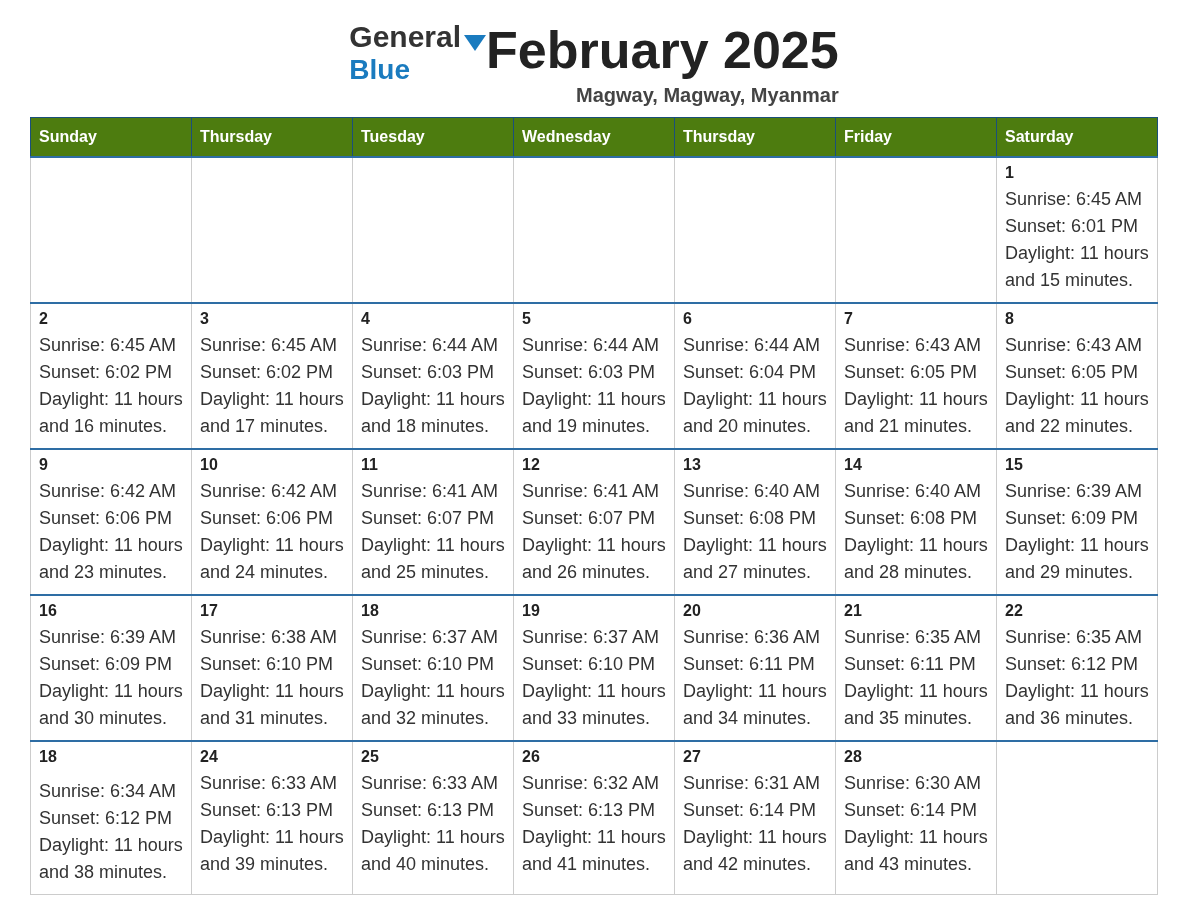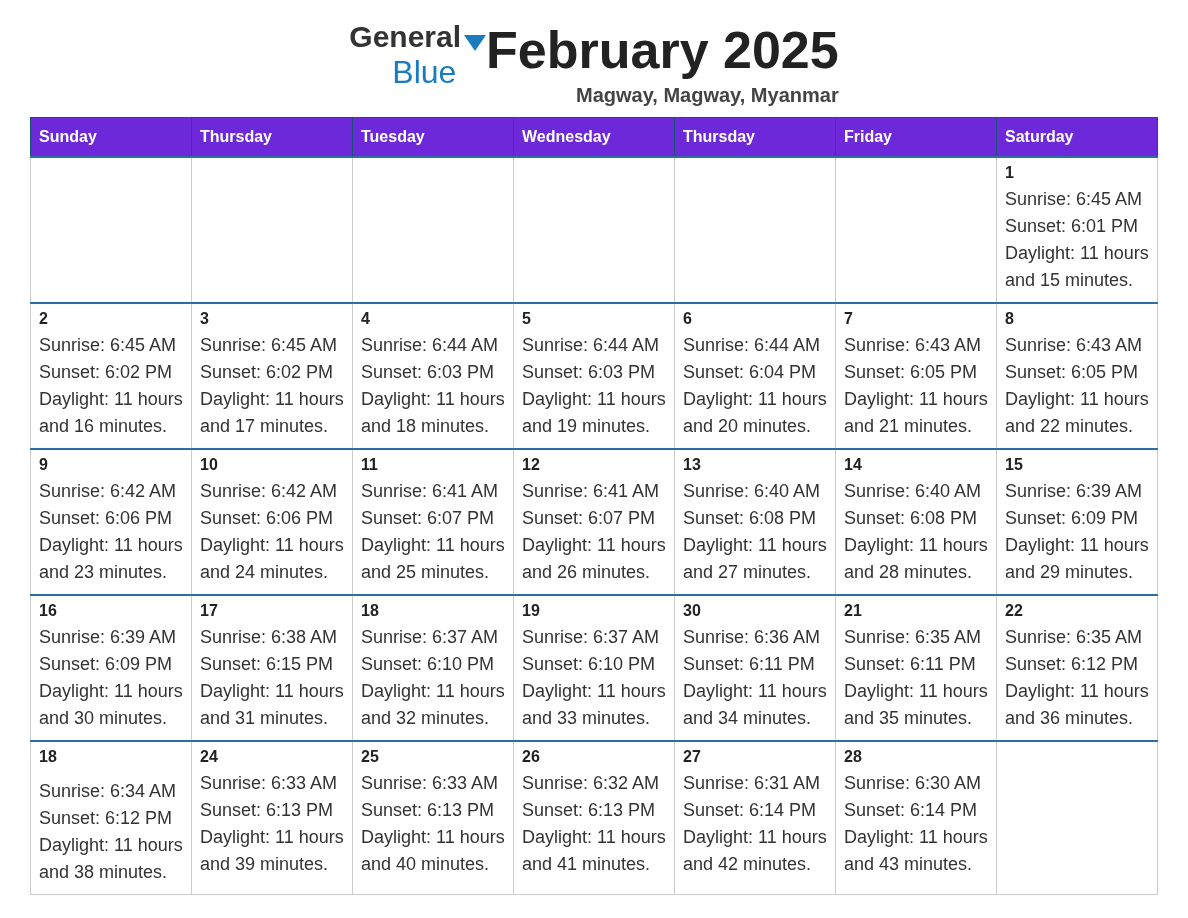--- a/index.html
+++ b/index.html
@@ -29,21 +29,21 @@
       color: #444;
       margin-top: 4px;
       font-weight: bold;
     }
     .calendar {
       width: 100%;
       border-collapse: collapse;
       margin-top: 10px;
     }
     .calendar th {
-      background-color: #6d28d9;
+      background-color: #4d7c0f;
       color: #fff;
       font-size: 16px;
       font-weight: bold;
       padding: 10px 8px;
       text-align: left;
       border: 1px solid #1a4f7a;
     }
     .calendar td {
       width: 14.28%;
       vertical-align: top;
@@ -89,25 +89,24 @@
       width: 0;
       height: 0;
       border-left: 11px solid transparent;
       border-right: 11px solid transparent;
       border-top: 16px solid #1a7bbf;
       margin-left: 3px;
       position: relative;
       top: 6px;
     }
     .blue-text {
-      font-size: 32px;
-      font-weight: normal;
+      font-size: 28px;
+      font-weight: bold;
       color: #1a7bbf;
       margin-top: -2px;
-      margin-left: 43px;
     }
   </style>
 </head>
 <body>
 
 <div class="header">
   <div class="logo-wrapper">
     <div class="logo-line1">
       <span class="general-text">General</span>
       <span class="blue-triangle"></span>
@@ -256,40 +255,40 @@
         <td>
           <span class="day-number">16</span>
           <div class="day-info" style="white-space: pre-line;">Sunrise: 6:39 AM
 Sunset: 6:09 PM
 Daylight: 11 hours
 and 30 minutes.</div>
         </td>
         <td>
           <span class="day-number">17</span>
           <div class="day-info" style="white-space: pre-line;">Sunrise: 6:38 AM
-Sunset: 6:15 PM
+Sunset: 6:10 PM
 Daylight: 11 hours
 and 31 minutes.</div>
         </td>
         <td>
           <span class="day-number">18</span>
           <div class="day-info" style="white-space: pre-line;">Sunrise: 6:37 AM
 Sunset: 6:10 PM
 Daylight: 11 hours
 and 32 minutes.</div>
         </td>
         <td>
           <span class="day-number">19</span>
           <div class="day-info" style="white-space: pre-line;">Sunrise: 6:37 AM
 Sunset: 6:10 PM
 Daylight: 11 hours
 and 33 minutes.</div>
         </td>
         <td>
-          <span class="day-number">30</span>
+          <span class="day-number">20</span>
           <div class="day-info" style="white-space: pre-line;">Sunrise: 6:36 AM
 Sunset: 6:11 PM
 Daylight: 11 hours
 and 34 minutes.</div>
         </td>
         <td>
           <span class="day-number">21</span>
           <div class="day-info" style="white-space: pre-line;">Sunrise: 6:35 AM
 Sunset: 6:11 PM
 Daylight: 11 hours

